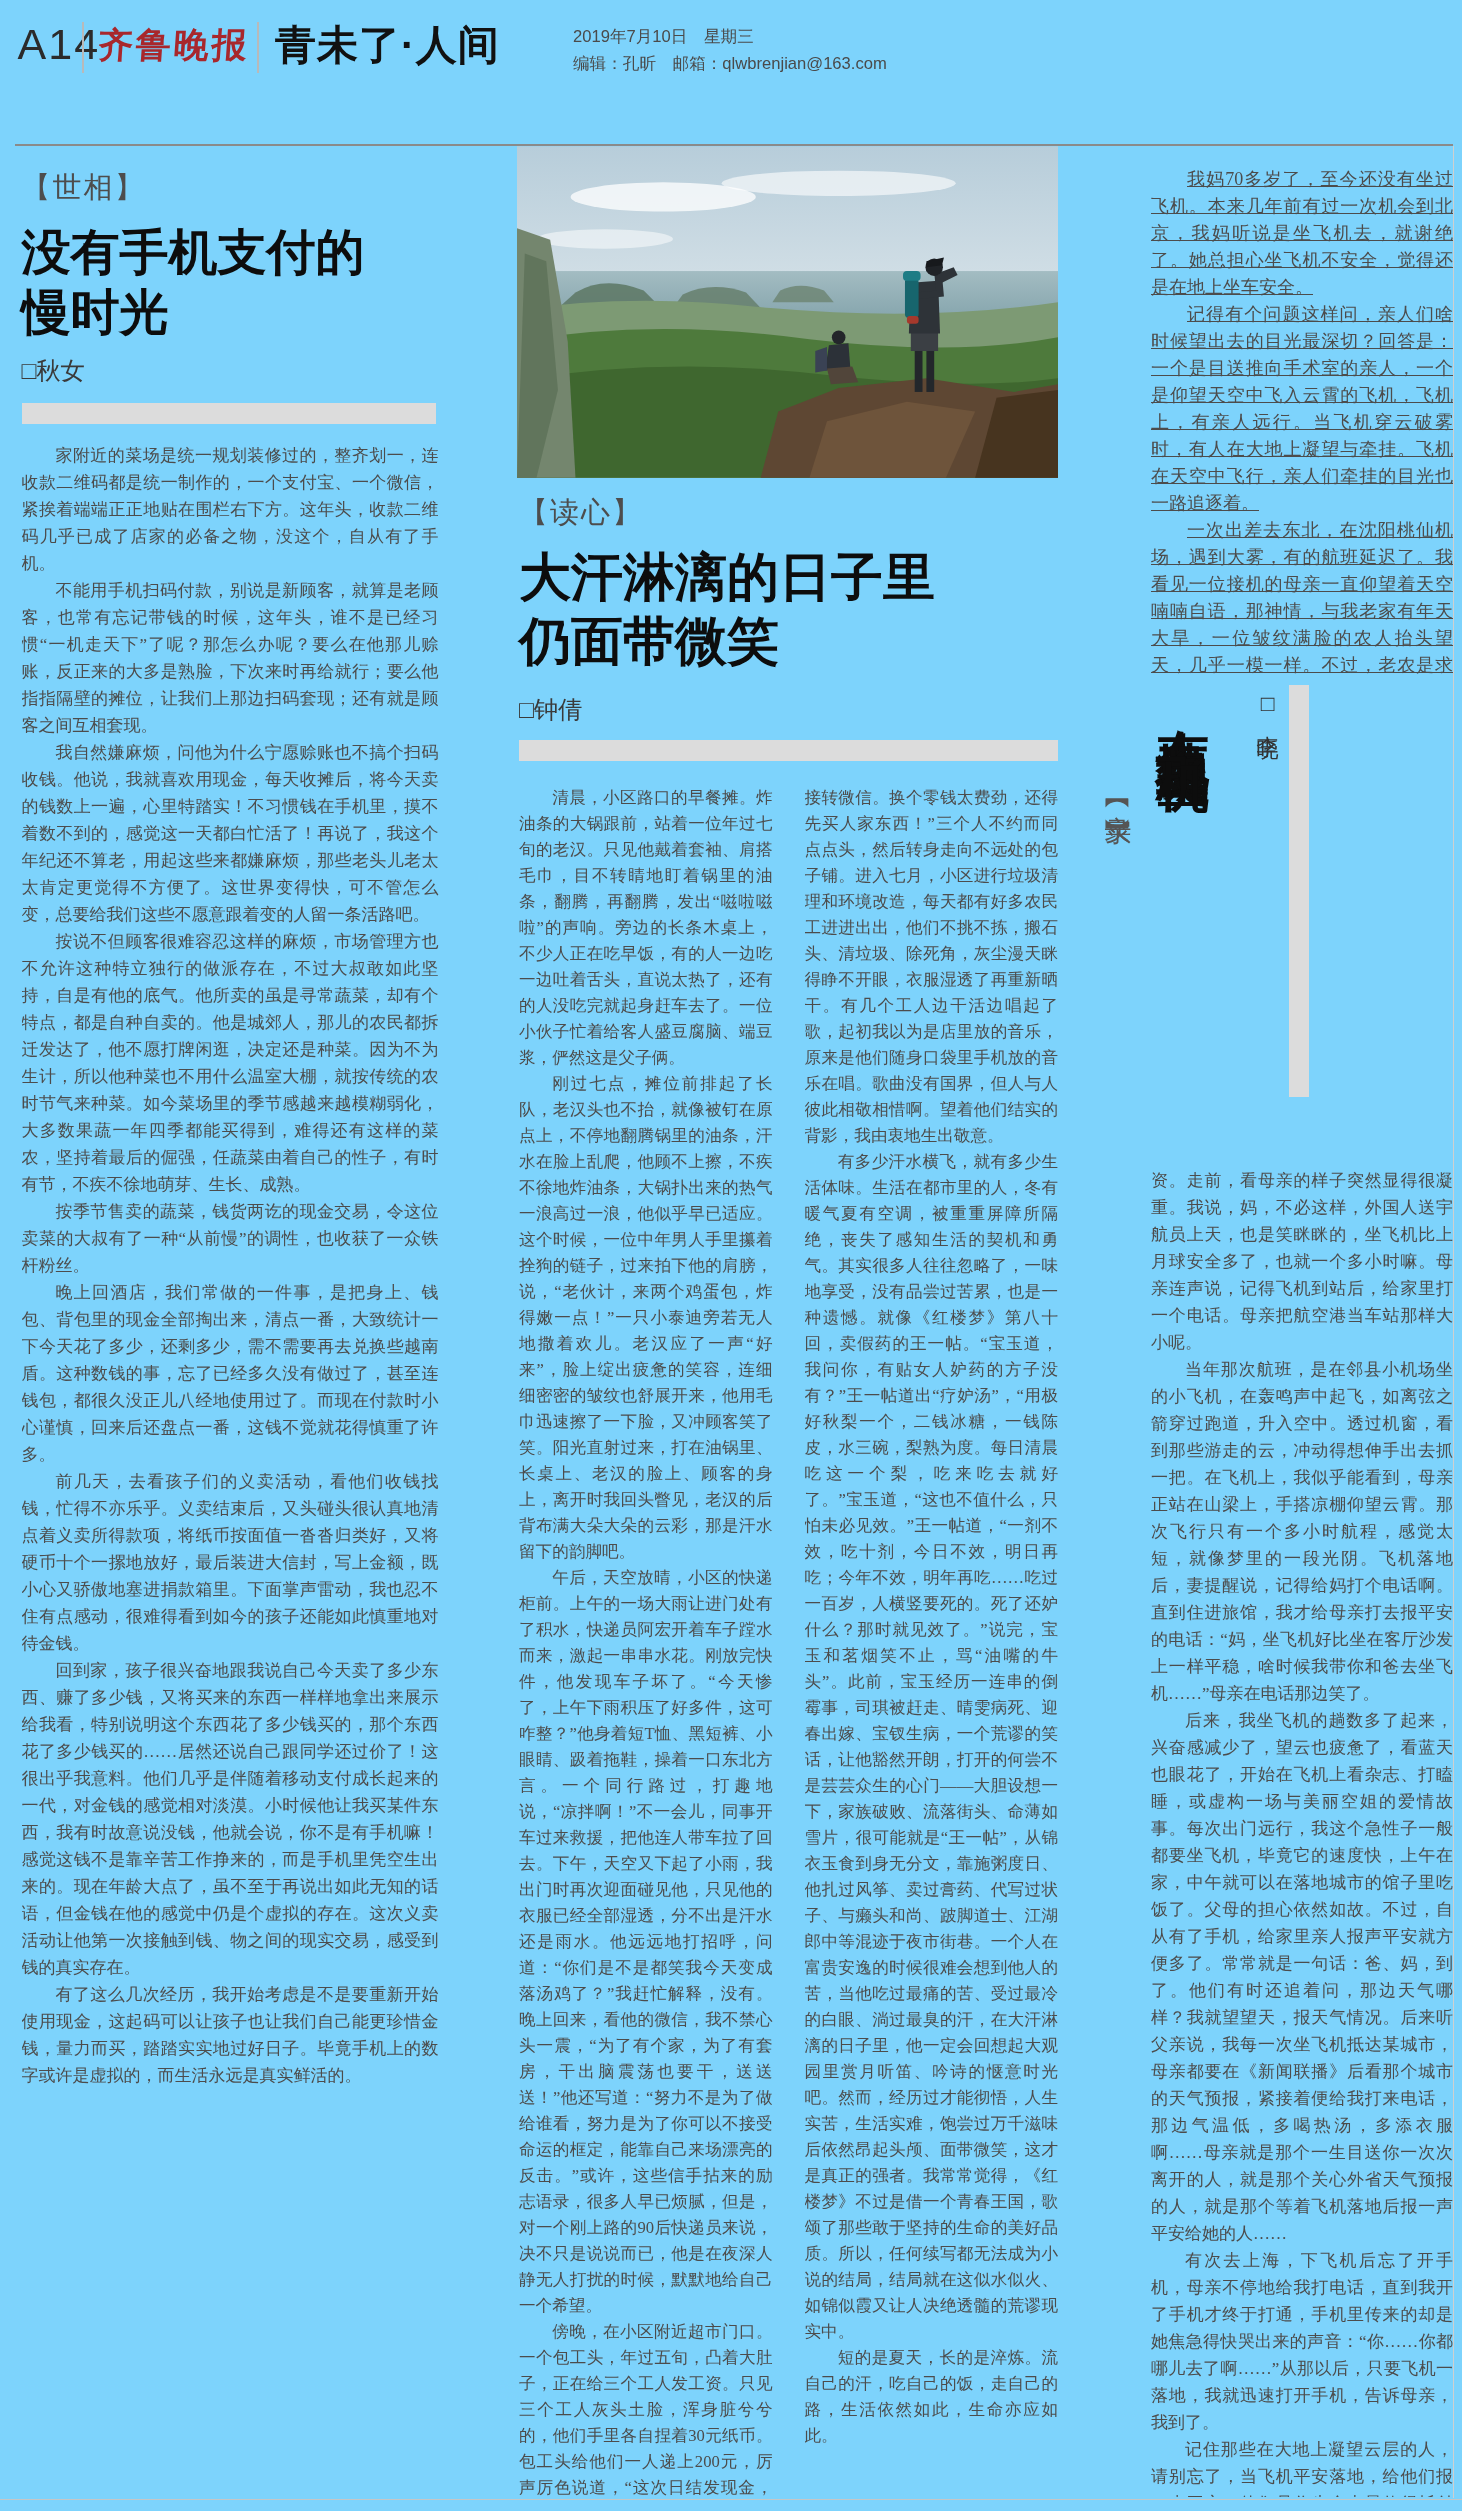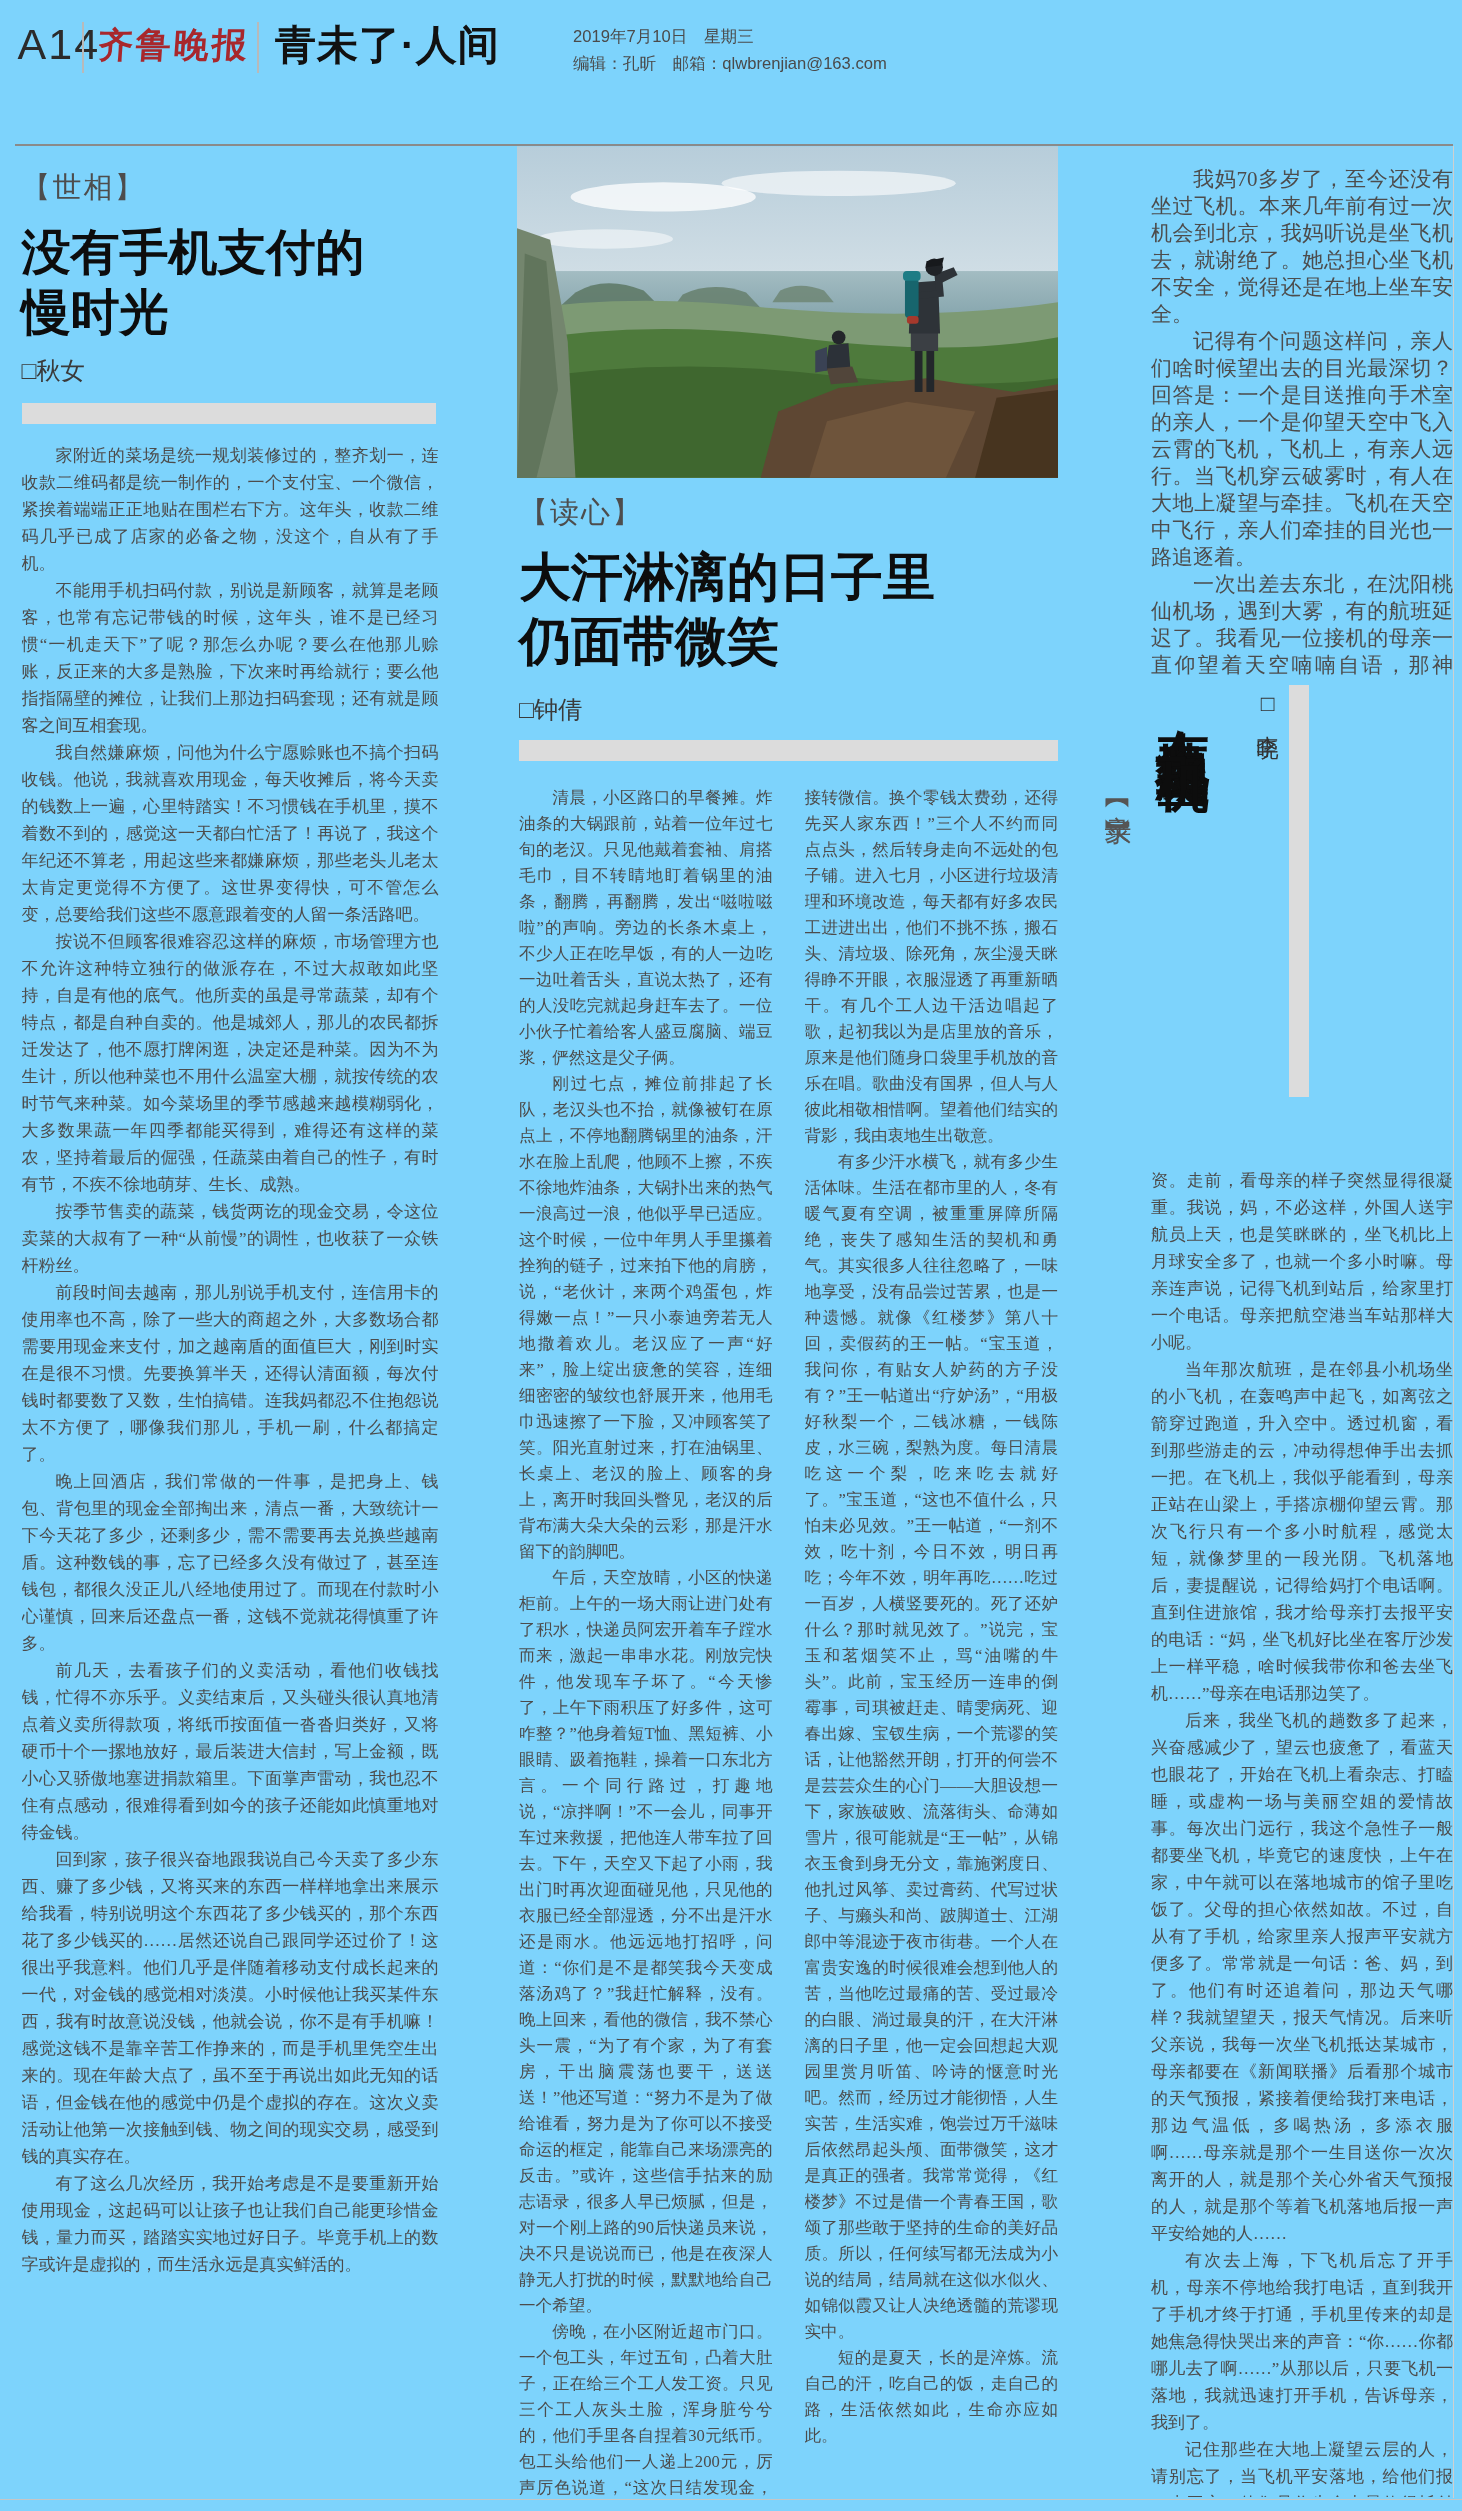--- a/index.html
+++ b/index.html
@@ -70,21 +70,21 @@
   #mid-art .gbar{width:539px;height:21.5px;margin-top:13.7px;}
   #mid-body{
     margin-top:23.4px;height:1718px;overflow:hidden;
     display:flex;gap:32px;
     font-size:16.6px;line-height:26px;
   }
   .mid-col{width:256px;overflow:hidden;}
 
   
   #right-art{position:absolute;left:1151px;top:166px;width:302px;}
-  #right-top{height:515px;overflow:hidden;font-size:21px;line-height:27px;}
+  #right-top{height:515px;overflow:hidden;font-size:18px;line-height:27px;text-decoration:underline;}
   #right-block{position:relative;height:486px;}
   .v-tag{
     position:absolute;left:-51px;top:109px;
     writing-mode:vertical-rl;text-orientation:upright;
     font-family:"Liberation Sans","DejaVu Sans",sans-serif;
     font-size:27px;color:#555;letter-spacing:3.9px;
   }
   .v-title{
     position:absolute;left:-3.9px;top:5.9px;
     writing-mode:vertical-rl;text-orientation:upright;
@@ -130,21 +130,20 @@
       <div>慢时光</div>
     </div>
     <div class="byline">□秋女</div>
     <div class="gbar"></div>
     <div id="left-body" class="body-txt">
       <p class="bp">家附近的菜场是统一规划装修过的，整齐划一，连收款二维码都是统一制作的，一个支付宝、一个微信，紧挨着端端正正地贴在围栏右下方。这年头，收款二维码几乎已成了店家的必备之物，没这个，自从有了手机。</p>
       <p class="bp">不能用手机扫码付款，别说是新顾客，就算是老顾客，也常有忘记带钱的时候，这年头，谁不是已经习惯“一机走天下”了呢？那怎么办呢？要么在他那儿赊账，反正来的大多是熟脸，下次来时再给就行；要么他指指隔壁的摊位，让我们上那边扫码套现；还有就是顾客之间互相套现。</p>
       <p class="bp">我自然嫌麻烦，问他为什么宁愿赊账也不搞个扫码收钱。他说，我就喜欢用现金，每天收摊后，将今天卖的钱数上一遍，心里特踏实！不习惯钱在手机里，摸不着数不到的，感觉这一天都白忙活了！再说了，我这个年纪还不算老，用起这些来都嫌麻烦，那些老头儿老太太肯定更觉得不方便了。这世界变得快，可不管怎么变，总要给我们这些不愿意跟着变的人留一条活路吧。</p>
       <p class="bp">按说不但顾客很难容忍这样的麻烦，市场管理方也不允许这种特立独行的做派存在，不过大叔敢如此坚持，自是有他的底气。他所卖的虽是寻常蔬菜，却有个特点，都是自种自卖的。他是城郊人，那儿的农民都拆迁发达了，他不愿打牌闲逛，决定还是种菜。因为不为生计，所以他种菜也不用什么温室大棚，就按传统的农时节气来种菜。如今菜场里的季节感越来越模糊弱化，大多数果蔬一年四季都能买得到，难得还有这样的菜农，坚持着最后的倔强，任蔬菜由着自己的性子，有时有节，不疾不徐地萌芽、生长、成熟。</p>
       <p class="bp">按季节售卖的蔬菜，钱货两讫的现金交易，令这位卖菜的大叔有了一种“从前慢”的调性，也收获了一众铁杆粉丝。</p>
-      <p class="bp">前段时间去越南，那儿别说手机支付，连信用卡的使用率也不高，除了一些大的商超之外，大多数场合都需要用现金来支付，加之越南盾的面值巨大，刚到时实在是很不习惯。先要换算半天，还得认清面额，每次付钱时都要数了又数，生怕搞错。连我妈都忍不住抱怨说太不方便了，哪像我们那儿，手机一刷，什么都搞定了。</p>
       <p class="bp">晚上回酒店，我们常做的一件事，是把身上、钱包、背包里的现金全部掏出来，清点一番，大致统计一下今天花了多少，还剩多少，需不需要再去兑换些越南盾。这种数钱的事，忘了已经多久没有做过了，甚至连钱包，都很久没正儿八经地使用过了。而现在付款时小心谨慎，回来后还盘点一番，这钱不觉就花得慎重了许多。</p>
       <p class="bp">前几天，去看孩子们的义卖活动，看他们收钱找钱，忙得不亦乐乎。义卖结束后，又头碰头很认真地清点着义卖所得款项，将纸币按面值一沓沓归类好，又将硬币十个一摞地放好，最后装进大信封，写上金额，既小心又骄傲地塞进捐款箱里。下面掌声雷动，我也忍不住有点感动，很难得看到如今的孩子还能如此慎重地对待金钱。</p>
       <p class="bp">回到家，孩子很兴奋地跟我说自己今天卖了多少东西、赚了多少钱，又将买来的东西一样样地拿出来展示给我看，特别说明这个东西花了多少钱买的，那个东西花了多少钱买的……居然还说自己跟同学还过价了！这很出乎我意料。他们几乎是伴随着移动支付成长起来的一代，对金钱的感觉相对淡漠。小时候他让我买某件东西，我有时故意说没钱，他就会说，你不是有手机嘛！感觉这钱不是靠辛苦工作挣来的，而是手机里凭空生出来的。现在年龄大点了，虽不至于再说出如此无知的话语，但金钱在他的感觉中仍是个虚拟的存在。这次义卖活动让他第一次接触到钱、物之间的现实交易，感受到钱的真实存在。</p>
       <p class="bp">有了这么几次经历，我开始考虑是不是要重新开始使用现金，这起码可以让孩子也让我们自己能更珍惜金钱，量力而买，踏踏实实地过好日子。毕竟手机上的数字或许是虚拟的，而生活永远是真实鲜活的。</p>
     </div>
   </div>
 
   <div id="photo">
     <svg width="541" height="332" viewBox="0 0 555 340">
       <defs>

